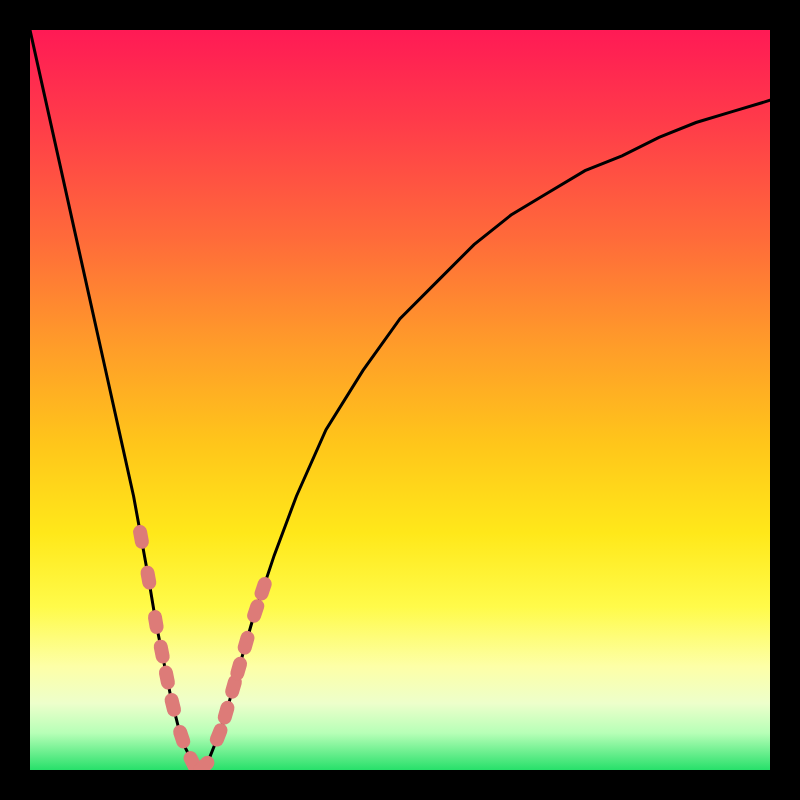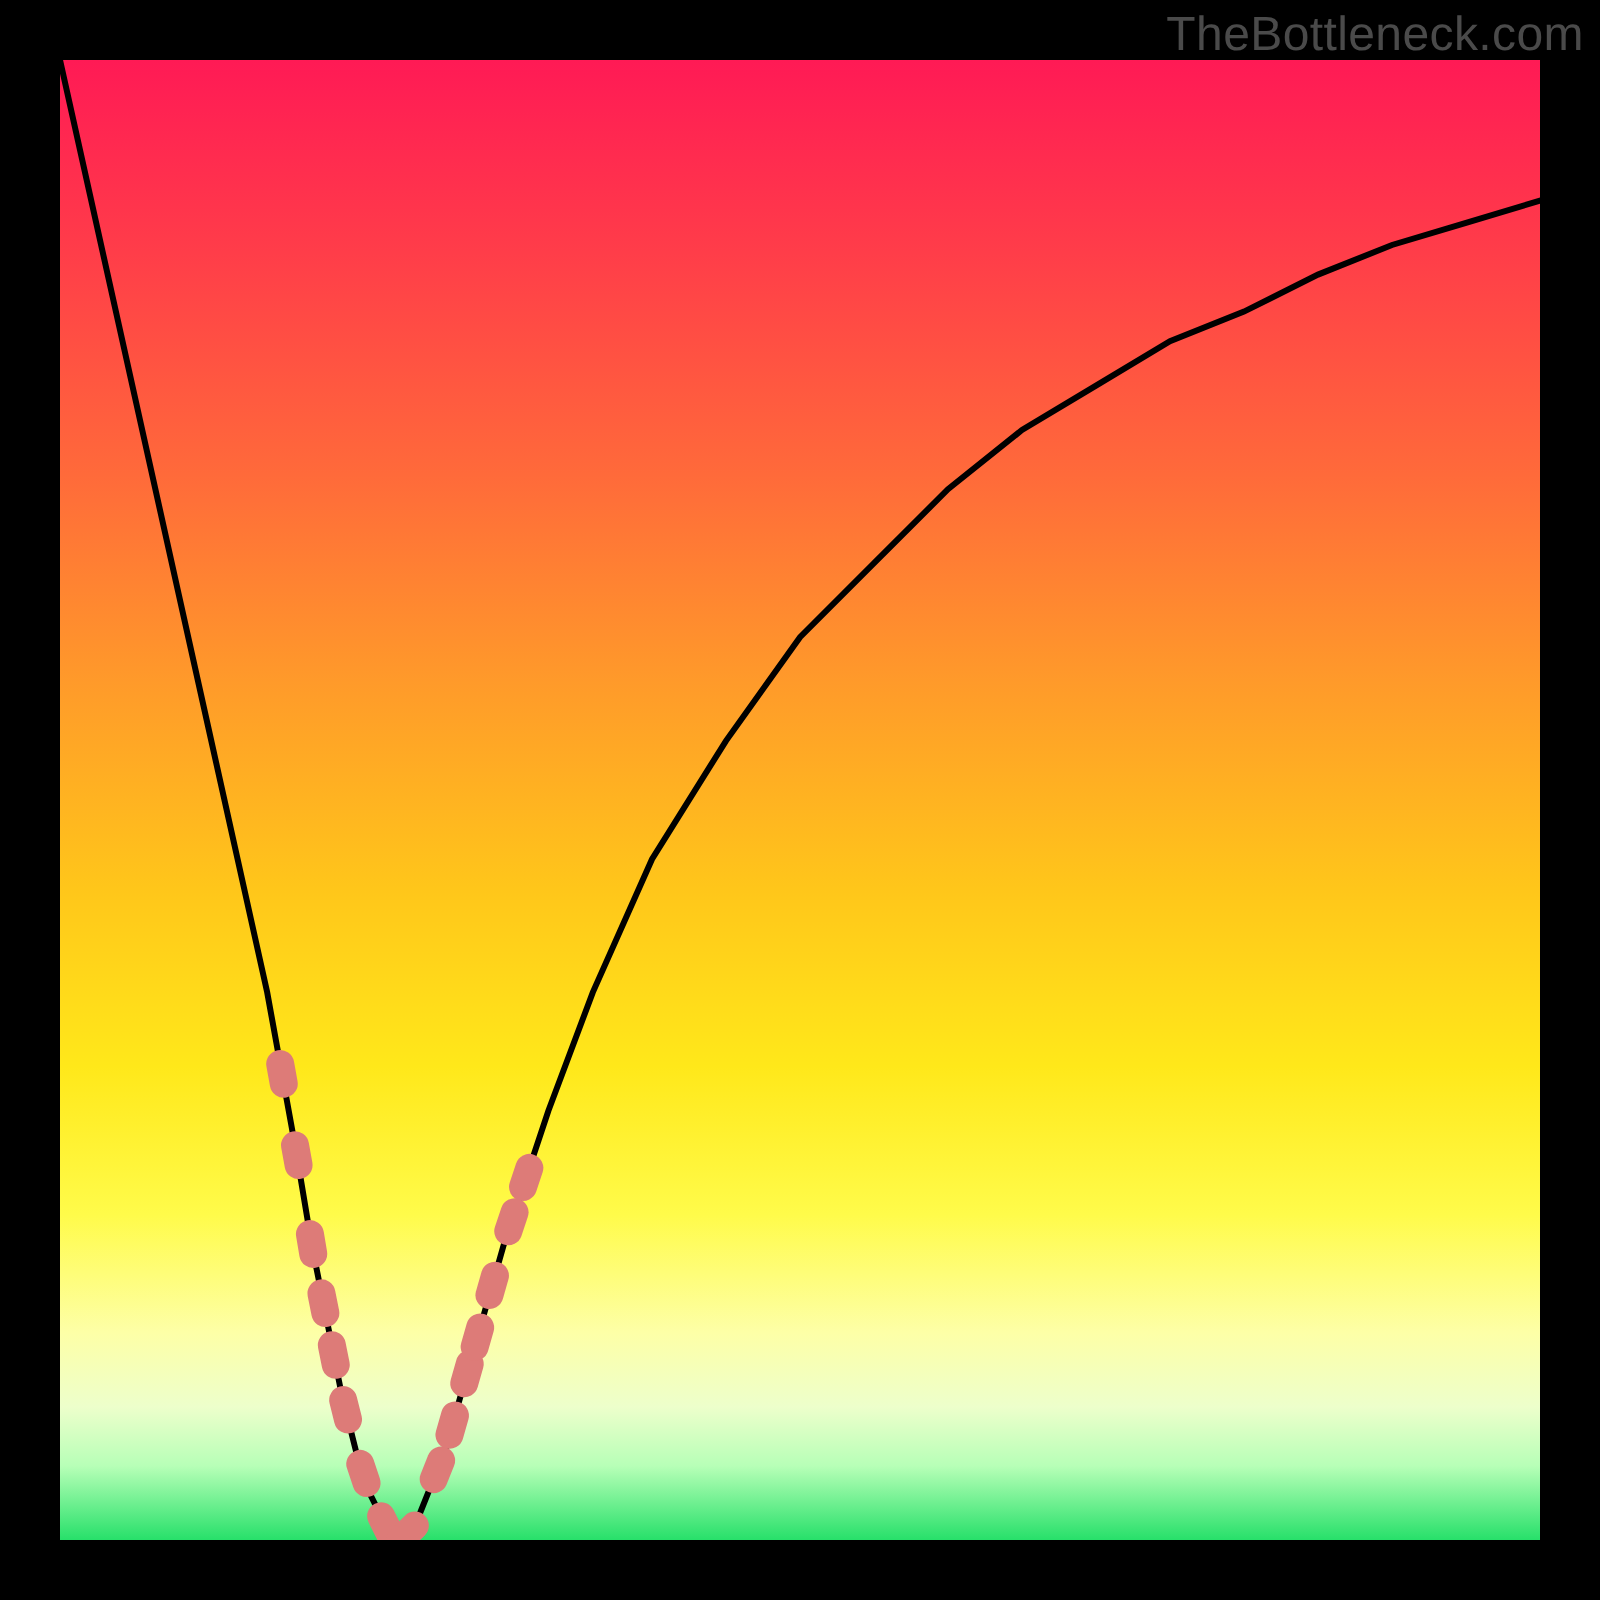--- a/index.html
+++ b/index.html
@@ -85,14 +85,13 @@
           <rect x="-12" y="-7" width="24" height="14" rx="7" fill="#dd7b78" transform="translate(196.1,682.6) rotate(-74.1)"></rect>
           <rect x="-12" y="-7" width="24" height="14" rx="7" fill="#dd7b78" transform="translate(203.5,656.8) rotate(-74.1)"></rect>
           <rect x="-12" y="-7" width="24" height="14" rx="7" fill="#dd7b78" transform="translate(208.7,638.6) rotate(-74.1)"></rect>
           <rect x="-12" y="-7" width="24" height="14" rx="7" fill="#dd7b78" transform="translate(216.1,612.7) rotate(-74.1)"></rect>
           <rect x="-12" y="-7" width="24" height="14" rx="7" fill="#dd7b78" transform="translate(225.7,580.9) rotate(-71.6)"></rect>
           <rect x="-12" y="-7" width="24" height="14" rx="7" fill="#dd7b78" transform="translate(233.1,558.7) rotate(-71.6)"></rect>
         </g>
     </svg>
   </div>
 
-  <div class="watermark">TheBottleneck.com</div>
 </div>
 
 </body></html>

